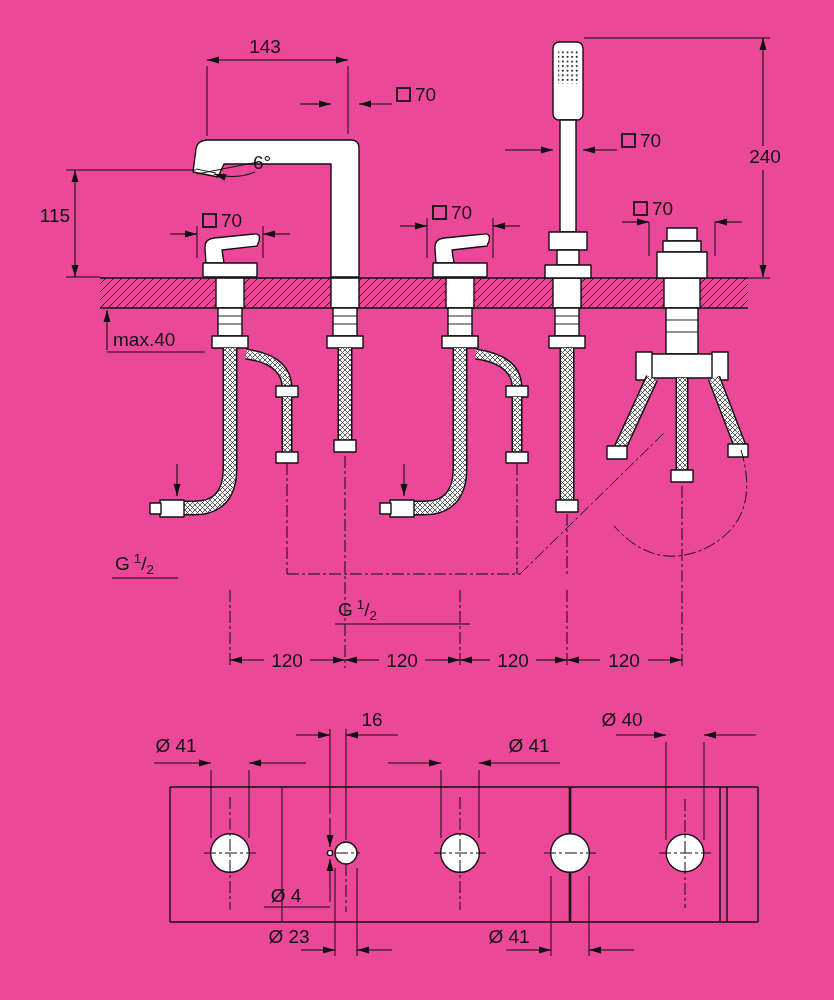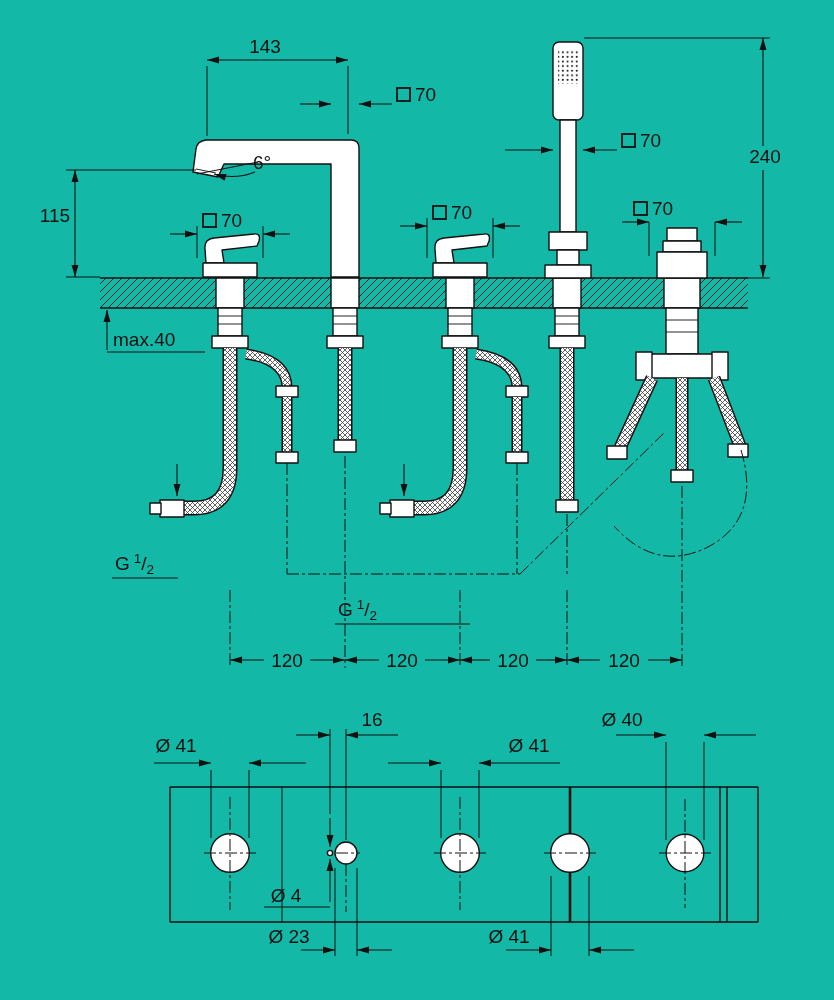--- a/index.html
+++ b/index.html
@@ -1,16 +1,16 @@
 <!DOCTYPE html>
 <html><head>
 <meta charset="utf-8">
 <style>
   html,body { margin:0; padding:0; background:#ffffff; }
-  #page { width:834px; height:1000px; background:#14b8a6; position:relative; }
+  #page { width:834px; height:1000px; background:#ec4899; position:relative; }
   svg { display:block; }
   text { font-family:"Liberation Sans","DejaVu Sans",sans-serif; font-size:19px; fill:#111; }
   .ts { font-size:13.5px; }
   .tm { text-anchor:middle; }
   .ln  { stroke:#111; stroke-width:1.4; fill:none; stroke-linejoin:round; }
   .fw  { fill:#fff; stroke:#111; stroke-width:1.4; stroke-linejoin:round; }
   .dim { stroke:#111; stroke-width:1.1; fill:none; }
   .ext { stroke:#111; stroke-width:1; fill:none; }
   .cl  { stroke:#111; stroke-width:1; fill:none; stroke-dasharray:12 3 3 3; }
   .thk { stroke:#111; stroke-width:2.6; fill:none; }

